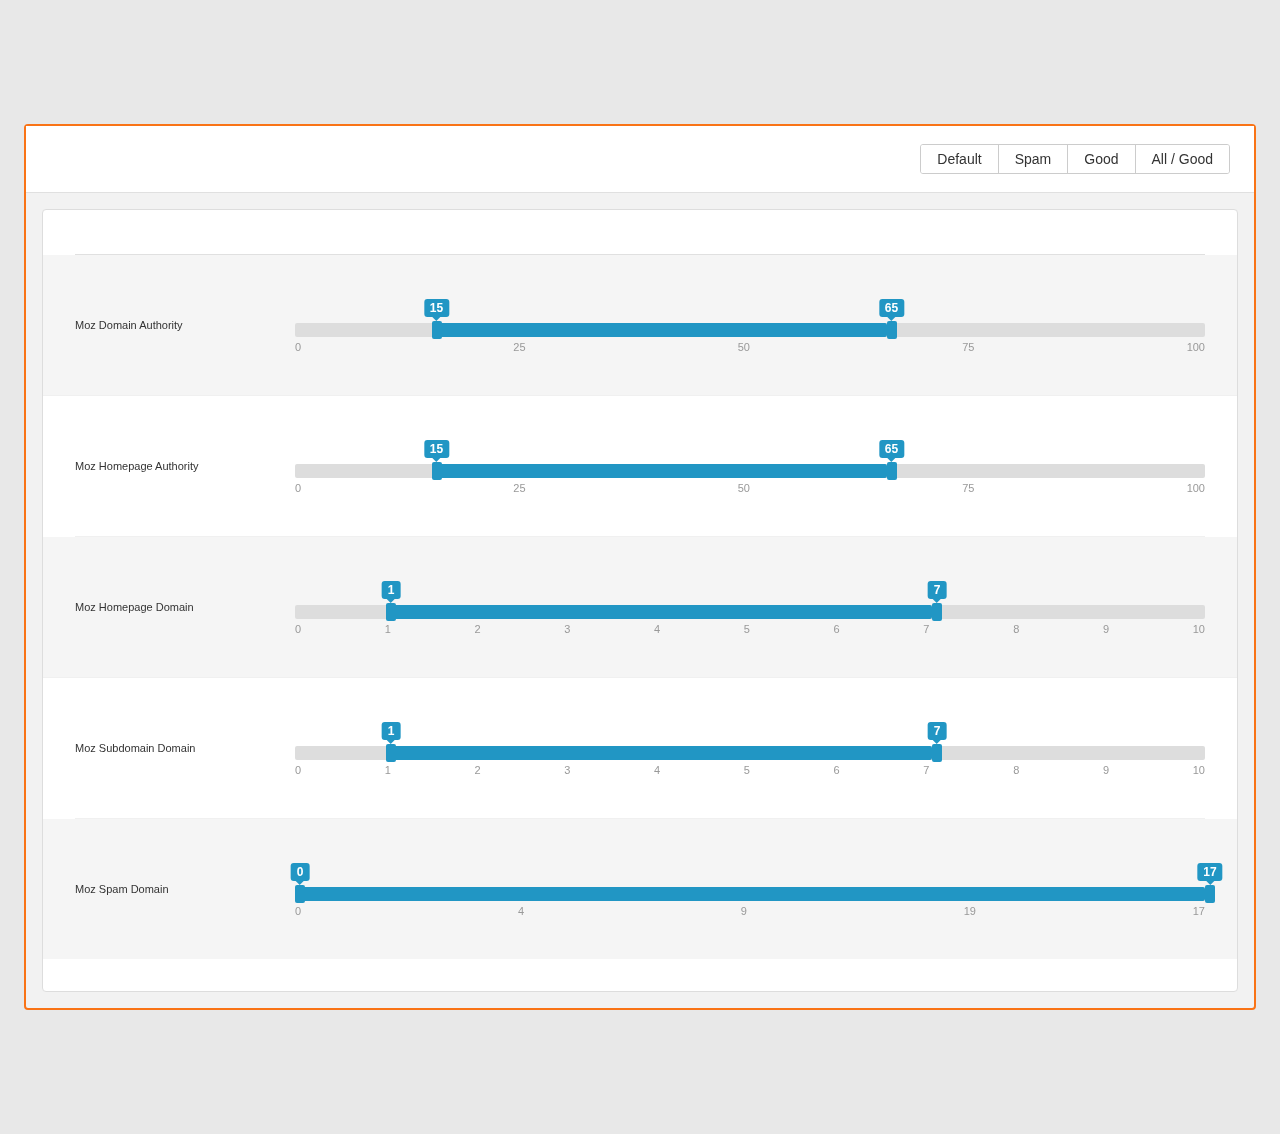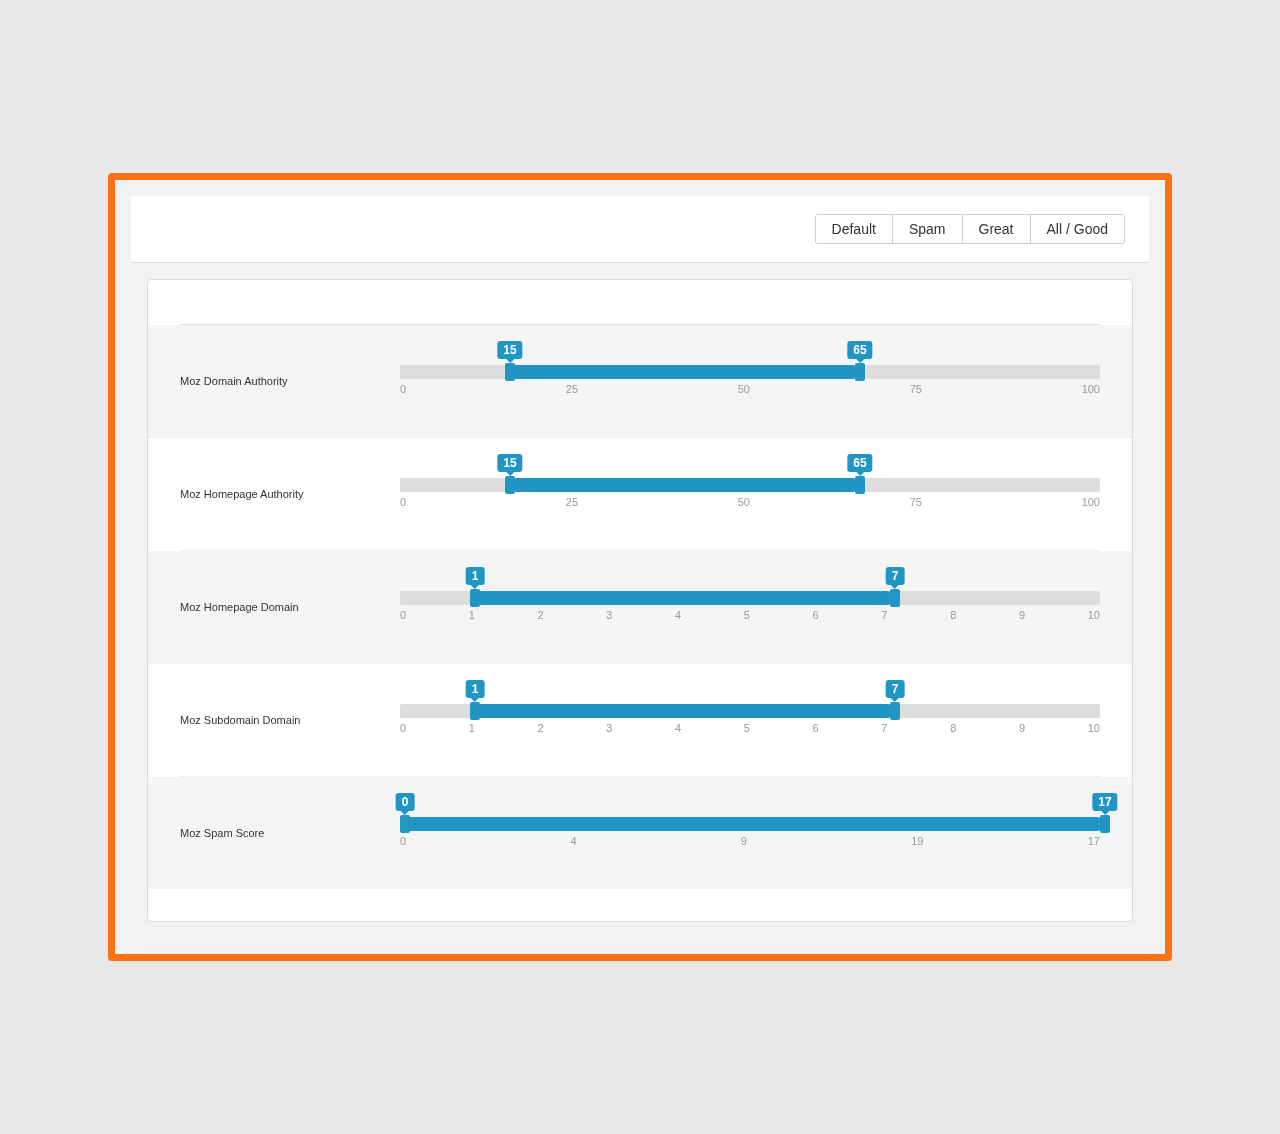--- a/index.html
+++ b/index.html
@@ -7,24 +7,24 @@
       background: #e8e8e8;
       font-family: -apple-system, BlinkMacSystemFont, 'Segoe UI', Arial, sans-serif;
       display: flex;
       justify-content: center;
       align-items: center;
       min-height: 100vh;
       padding: 20px;
     }
     .outer-container {
       background: #f2f2f2;
-      border: 7px solid #f97316;
+      border: 2px solid #f97316;
       border-radius: 4px;
-      width: 1064px;
-      padding: 16px;
+      width: 1232px;
+      padding: 0;
     }
     .header {
       display: flex;
       justify-content: space-between;
       align-items: center;
       padding: 18px 24px;
       background: #fff;
       border-bottom: 1px solid #e0e0e0;
     }
     .header-title {
@@ -98,20 +98,21 @@
       color: #333;
       flex-shrink: 0;
     }
     .slider-area {
       flex: 1;
       position: relative;
     }
     .slider-track-container {
       position: relative;
       padding: 22px 0 24px;
+      margin-top: 28px;
     }
     .slider-track {
       height: 14px;
       background: #ddd;
       border-radius: 2px;
       position: relative;
     }
     .slider-fill {
       position: absolute;
       top: 0;
@@ -164,21 +165,21 @@
   </style>
 </head>
 <body>
 
 <div class="outer-container">
   <div class="header">
     <span class="header-title"></span>
     <div class="filter-buttons">
     <button class="filter-btn">Default</button>
         <button class="filter-btn">Spam</button>
-        <button class="filter-btn">Great</button>
+        <button class="filter-btn">Good</button>
         <button class="filter-btn">All / Good</button>
       </div>
   </div>
   <div class="main-content">
     <div class="logo-area">
       <div class="moz-logo"></div>
     </div>
     <hr class="divider">
     <div class="metrics-list">
     <div class="metric-row shaded">
@@ -279,21 +280,21 @@
                 <span class="tick">6</span>
                 <span class="tick">7</span>
                 <span class="tick">8</span>
                 <span class="tick">9</span>
                 <span class="tick">10</span>
               </div>
             </div>
           </div>
         </div>
         <div class="metric-row shaded">
-          <div class="metric-label">Moz Spam Score</div>
+          <div class="metric-label">Moz Spam Domain</div>
           <div class="slider-area">
             <div class="slider-track-container">
               <div class="slider-track">
                 <div class="slider-fill" style="left: 0%; width: 100%;"></div>
                 <div class="slider-handle" style="left: 0%;">
                   <div class="handle-label">0</div>
                 </div>
                 <div class="slider-handle" style="left: 100%;">
                   <div class="handle-label">17</div>
                 </div>

